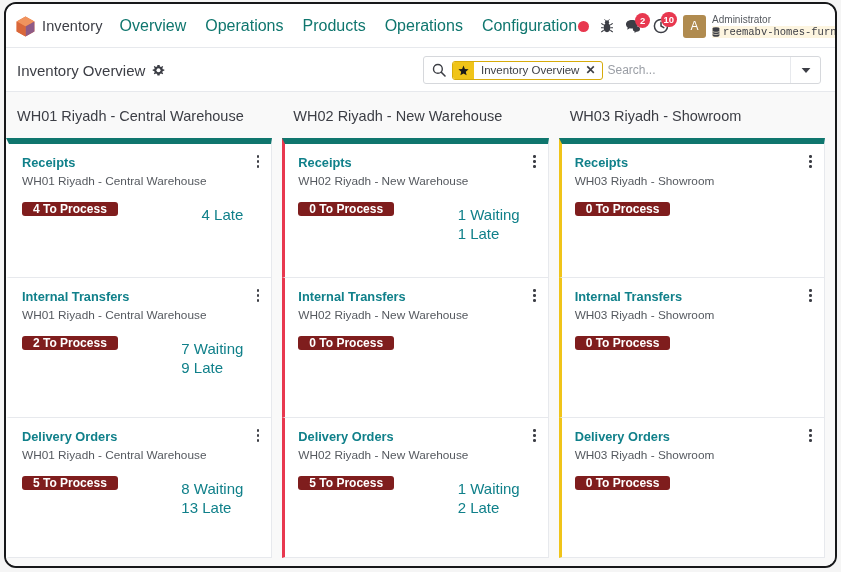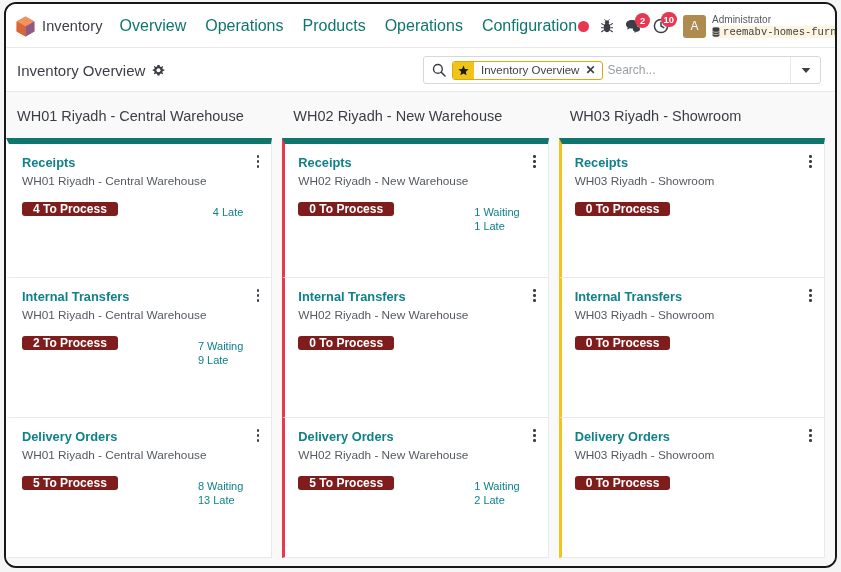--- a/index.html
+++ b/index.html
@@ -287,21 +287,21 @@
   .card-stats {
     margin-left: auto;
     margin-right: 18px;
     display: flex;
     flex-direction: column;
     align-items: flex-start;
     padding-top: 4px;
     gap: 2px;
   }
   .stat-link {
-    font-size: 11px;
+    font-size: 15px;
     color: #10808a;
     cursor: pointer;
     white-space: nowrap;
   }
 
   .kebab {
     position: absolute;
     top: 10px; right: 9px;
     cursor: pointer;
     padding: 1px 3px;

